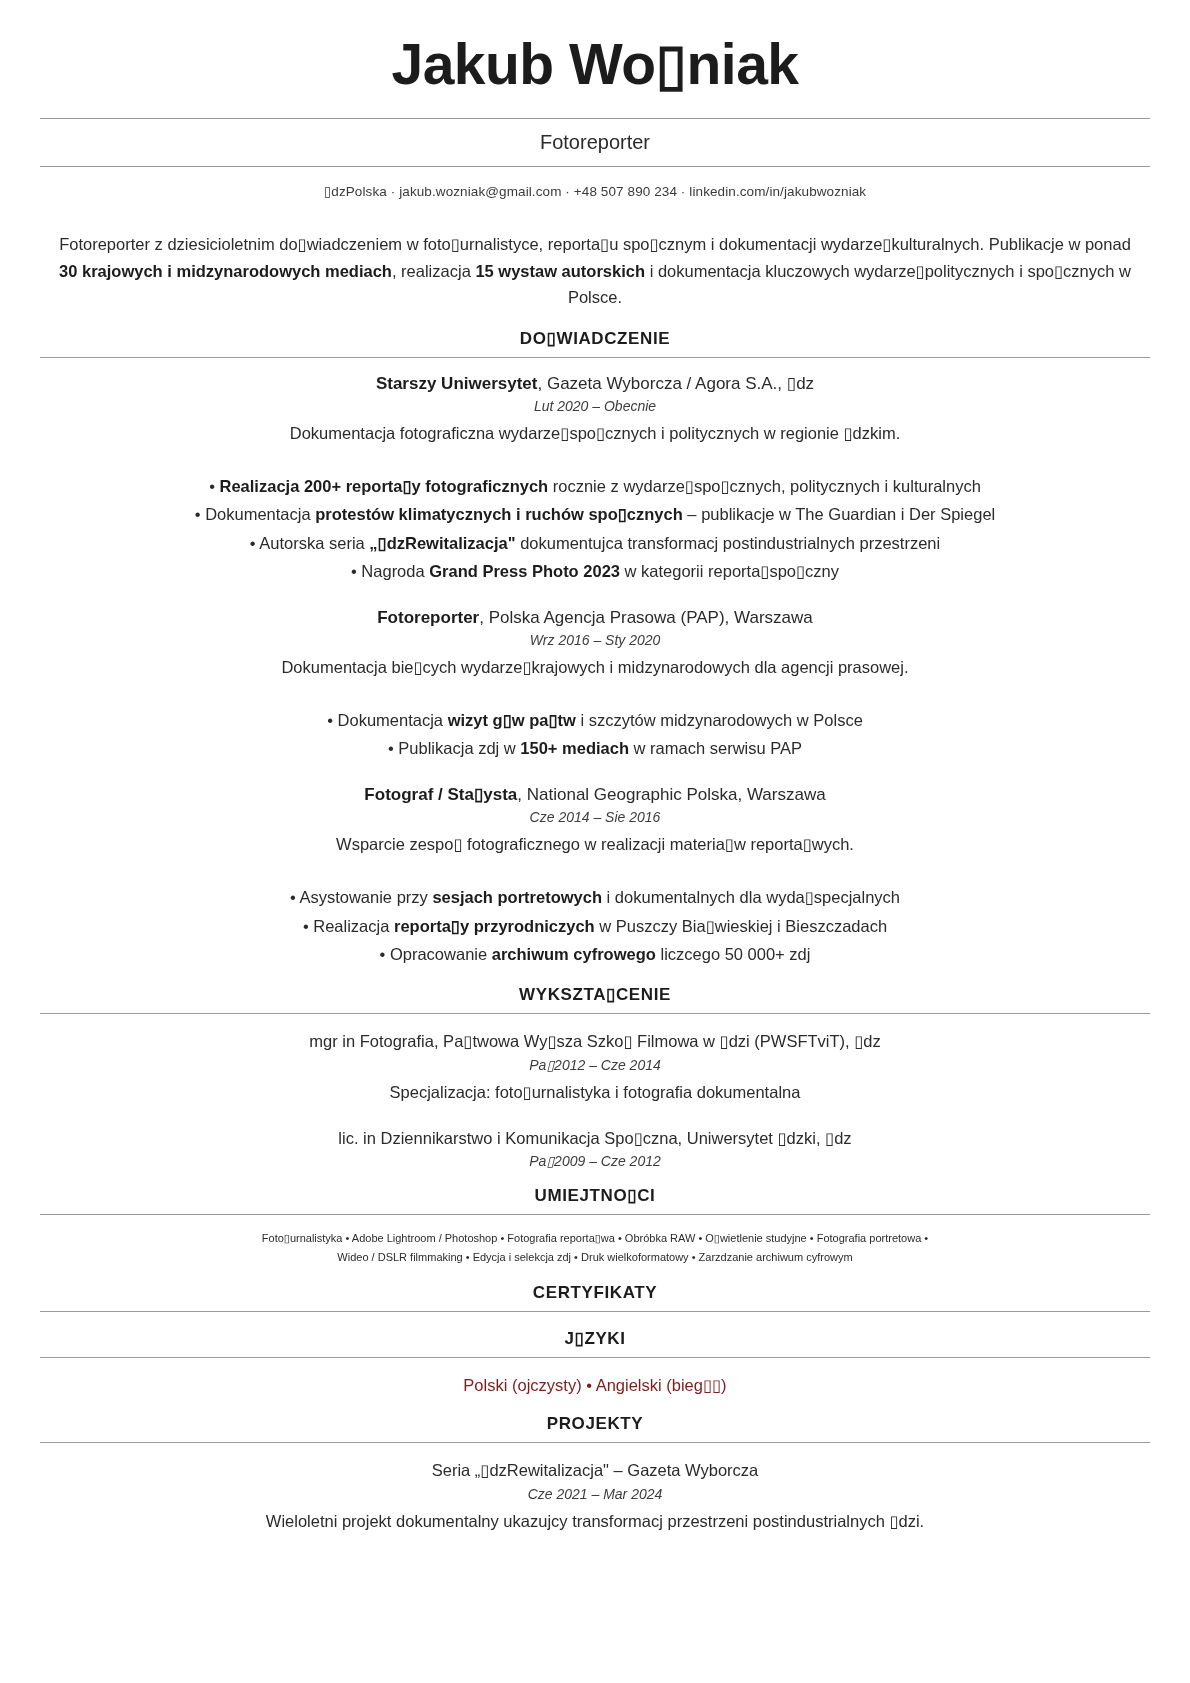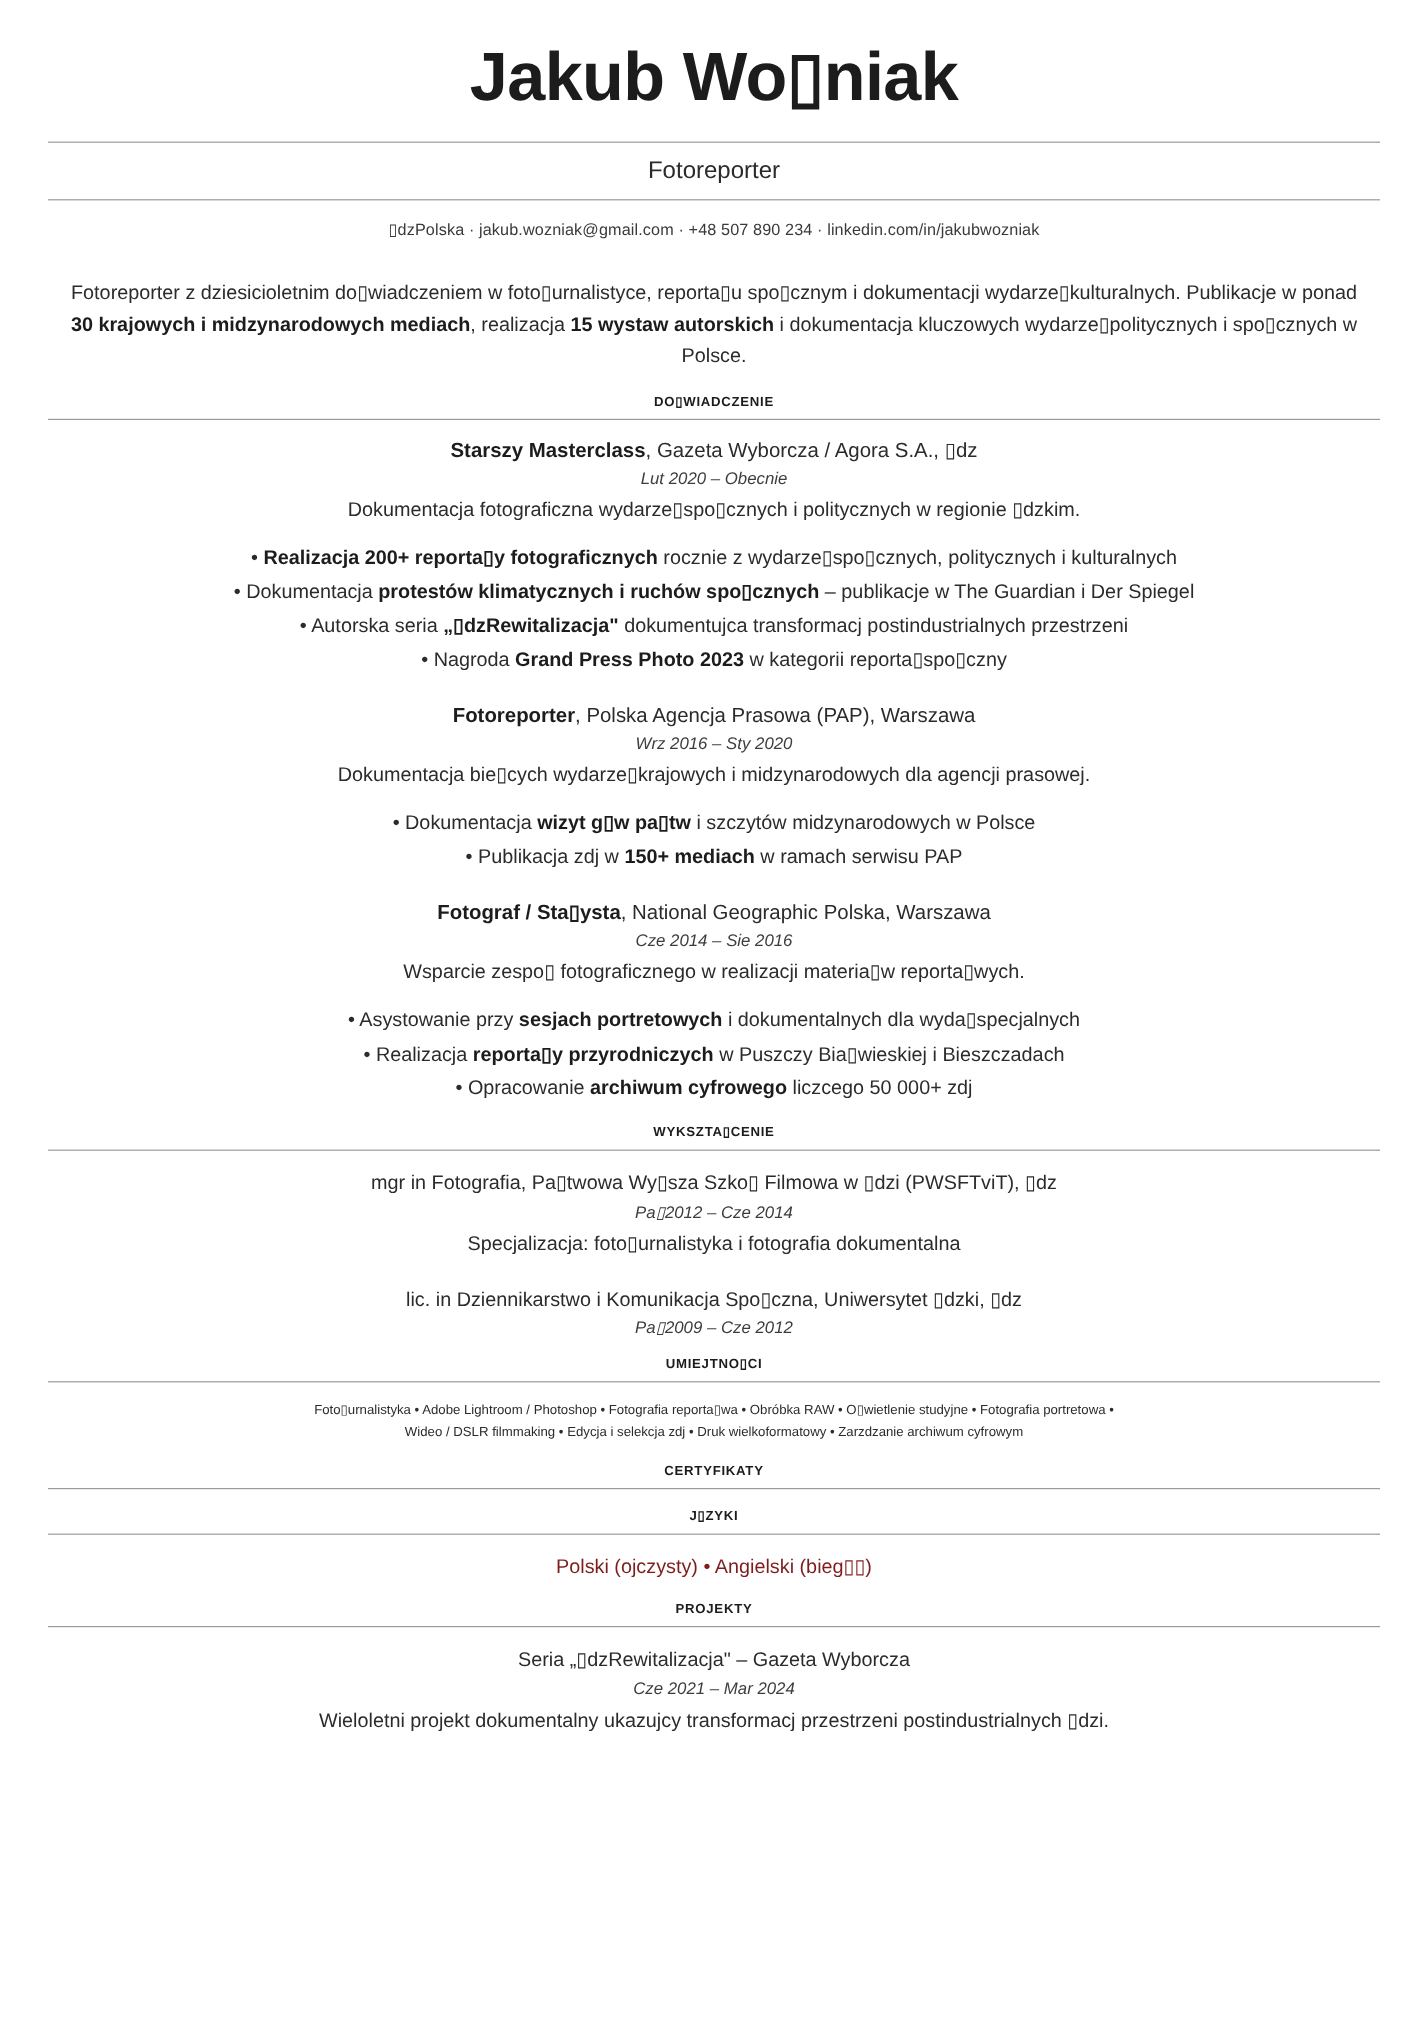--- a/index.html
+++ b/index.html
@@ -59,21 +59,21 @@
     line-height: 1.62;
     text-align: center;
     color: #2b2b2b;
     padding: 14px 8px 0 8px;
   }
   .cv-summary b { font-weight: 700; color: #1c1c1c; }
 
   
   .section { margin-top: 16px; }
   .section-title {
-    font-size: 11px;
+    font-size: 17px;
     font-weight: 800;
     text-align: center;
     letter-spacing: 0.6px;
     color: #1c1c1c;
     padding-bottom: 8px;
   }
   .section-body { padding-top: 14px; }
 
   .entry { margin-bottom: 4px; }
   .entry + .entry { margin-top: 20px; }
@@ -91,21 +91,21 @@
     color: #3d3d3d;
     margin-top: 2px;
   }
   .entry-desc {
     font-size: 16.5px;
     text-align: center;
     color: #2b2b2b;
     margin-top: 7px;
     line-height: 1.5;
   }
-  .bullets { margin-top: 13px; }
+  .bullets { margin-top: 26px; }
   .bullet {
     font-size: 16.5px;
     text-align: center;
     color: #2b2b2b;
     line-height: 1.72;
   }
   .bullet b { font-weight: 700; color: #1c1c1c; }
 
   .plain-line {
     font-size: 16.5px;
@@ -139,21 +139,21 @@
   <div class="cv-contact">▯dzPolska · jakub.wozniak@gmail.com · +48 507 890 234 · linkedin.com/in/jakubwozniak</div>
 
   <p class="cv-summary"><span>Fotoreporter z dziesicioletnim do▯wiadczeniem w foto▯urnalistyce, reporta▯u spo▯cznym i dokumentacji wydarze▯kulturalnych. Publikacje w ponad </span><b>30 krajowych i midzynarodowych mediach</b><span>, realizacja </span><b>15 wystaw autorskich</b><span> i dokumentacja kluczowych wydarze▯politycznych i spo▯cznych w Polsce.</span></p>
 
   <section class="section">
     <div class="section-title">DO▯WIADCZENIE</div>
     <hr class="rule">
     <div class="section-body">
 
       <div class="entry">
-        <div class="entry-head"><b>Starszy Masterclass</b><span>, Gazeta Wyborcza / Agora S.A., ▯dz</span></div>
+        <div class="entry-head"><b>Starszy Uniwersytet</b><span>, Gazeta Wyborcza / Agora S.A., ▯dz</span></div>
         <div class="entry-date">Lut 2020 – Obecnie</div>
         <div class="entry-desc">Dokumentacja fotograficzna wydarze▯spo▯cznych i politycznych w regionie ▯dzkim.</div>
         <div class="bullets">
           <div class="bullet">• <span></span><b>Realizacja 200+ reporta▯y fotograficznych</b><span> rocznie z wydarze▯spo▯cznych, politycznych i kulturalnych</span></div>
           <div class="bullet">• <span>Dokumentacja </span><b>protestów klimatycznych i ruchów spo▯cznych</b><span> – publikacje w The Guardian i Der Spiegel</span></div>
           <div class="bullet">• <span>Autorska seria </span><b>„▯dzRewitalizacja"</b><span> dokumentujca transformacj postindustrialnych przestrzeni</span></div>
           <div class="bullet">• <span>Nagroda </span><b>Grand Press Photo 2023</b><span> w kategorii reporta▯spo▯czny</span></div>
         </div>
       </div>
 

